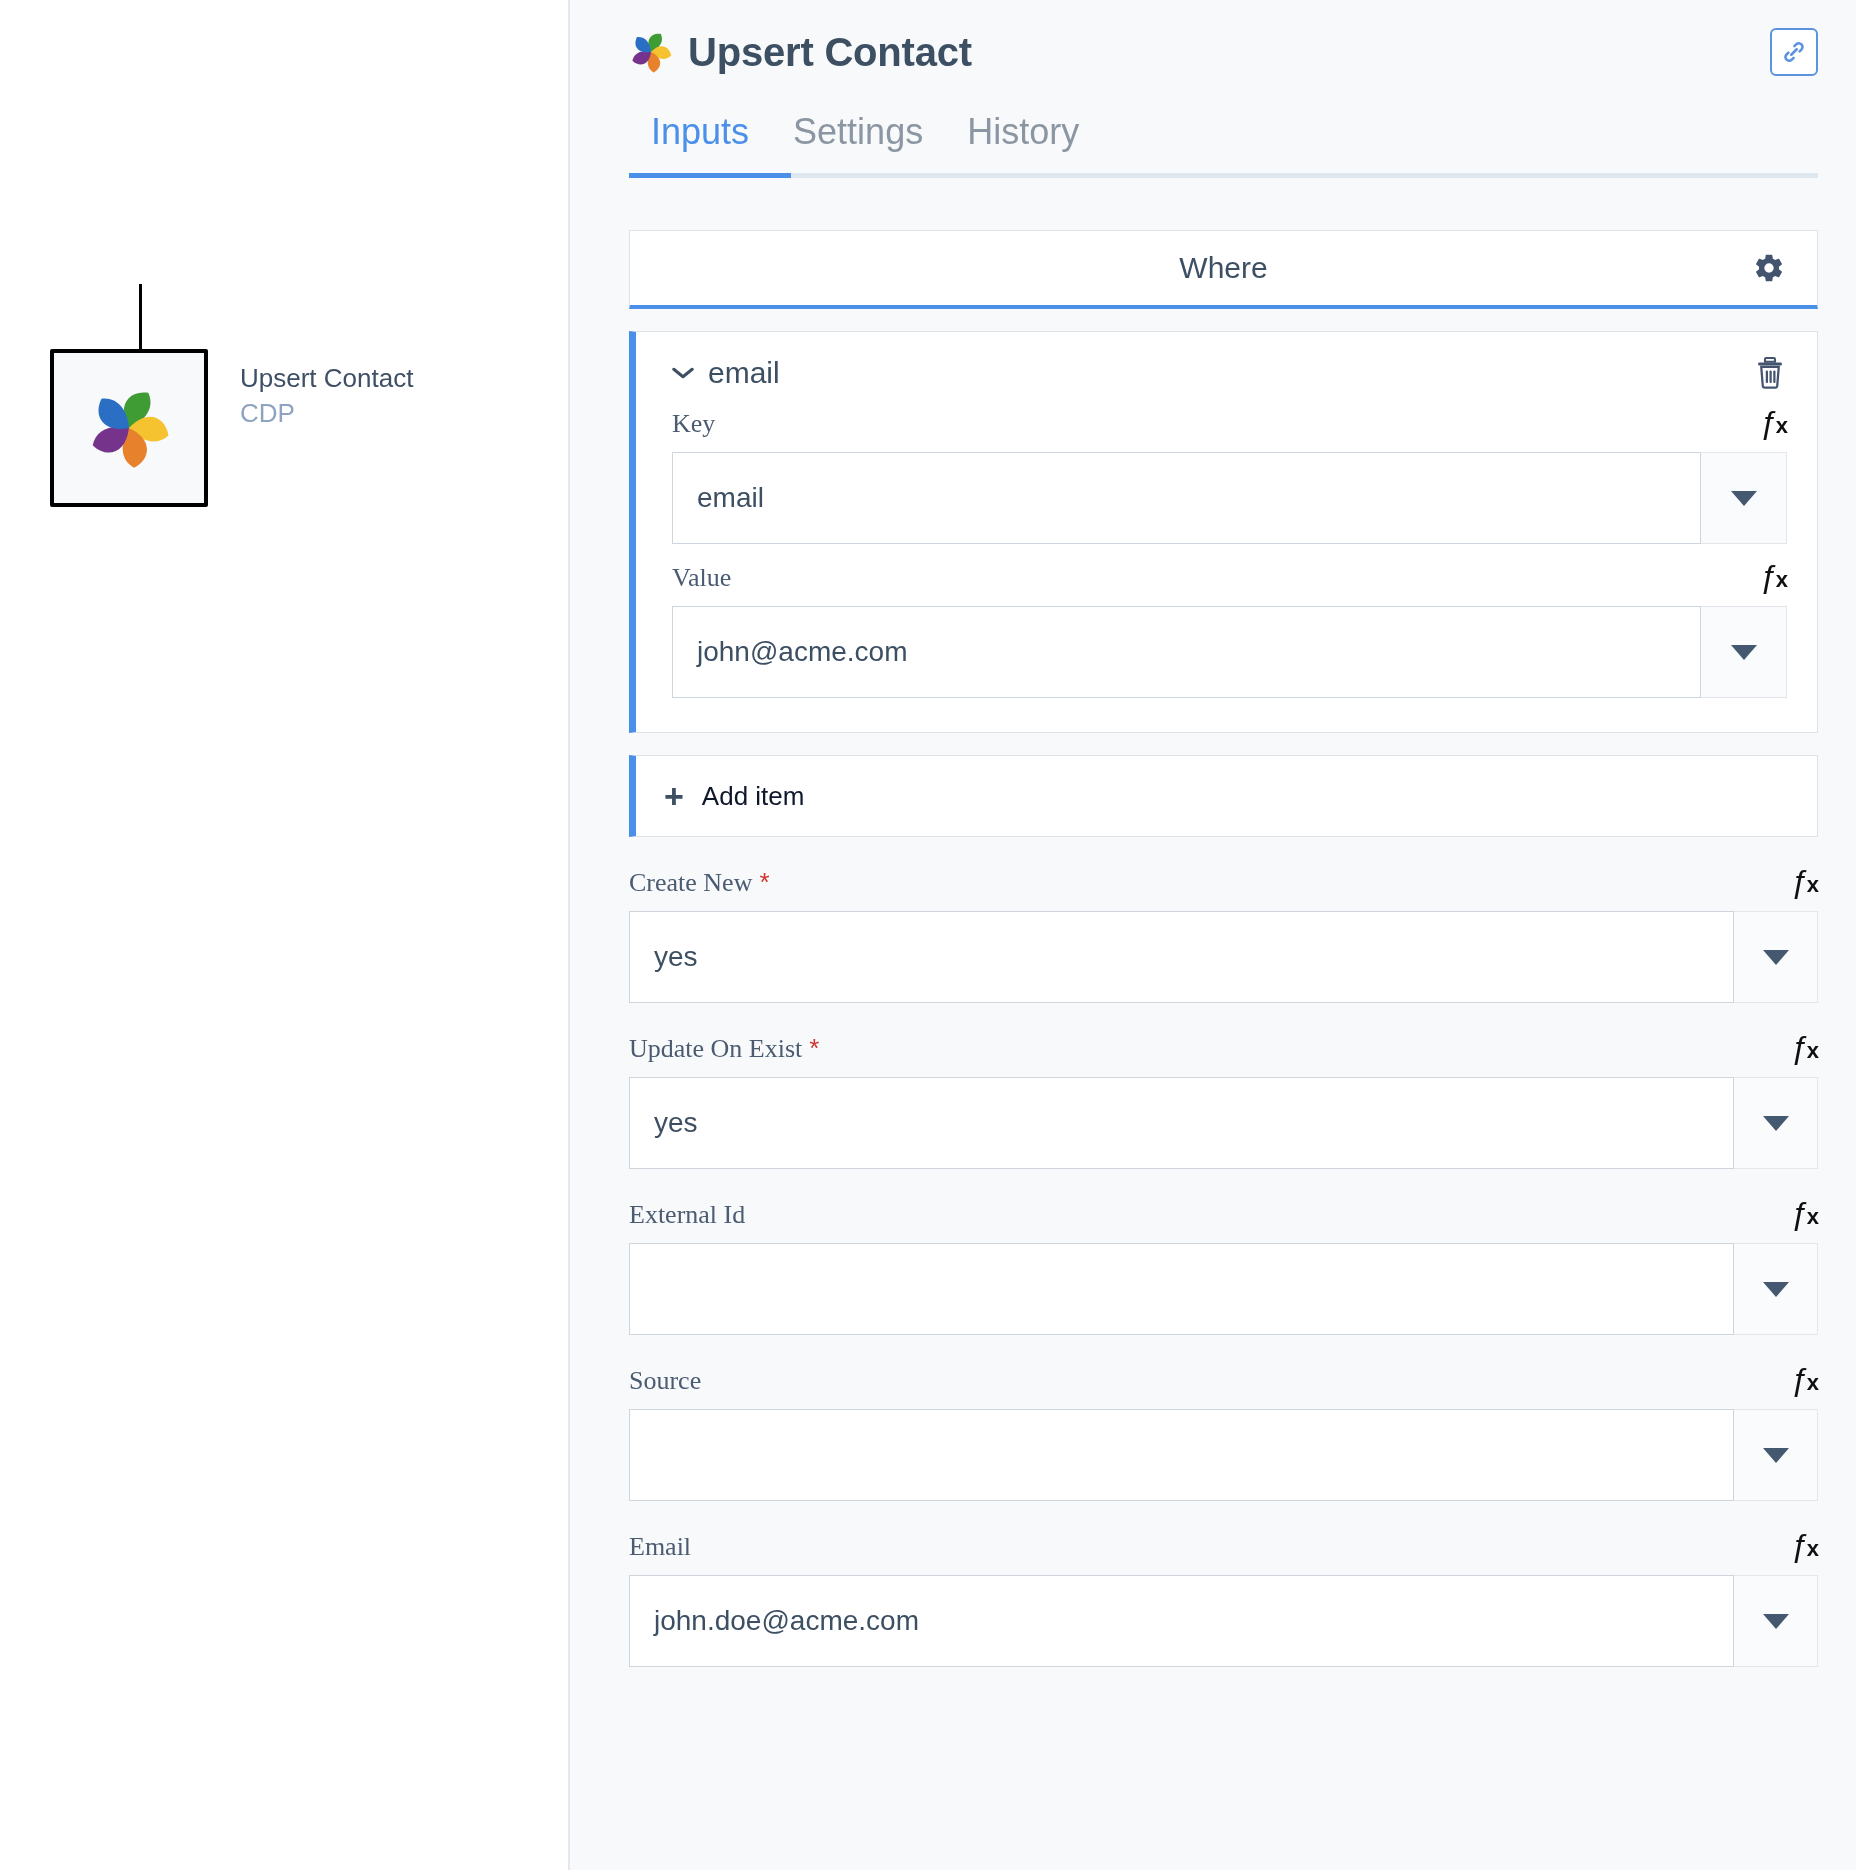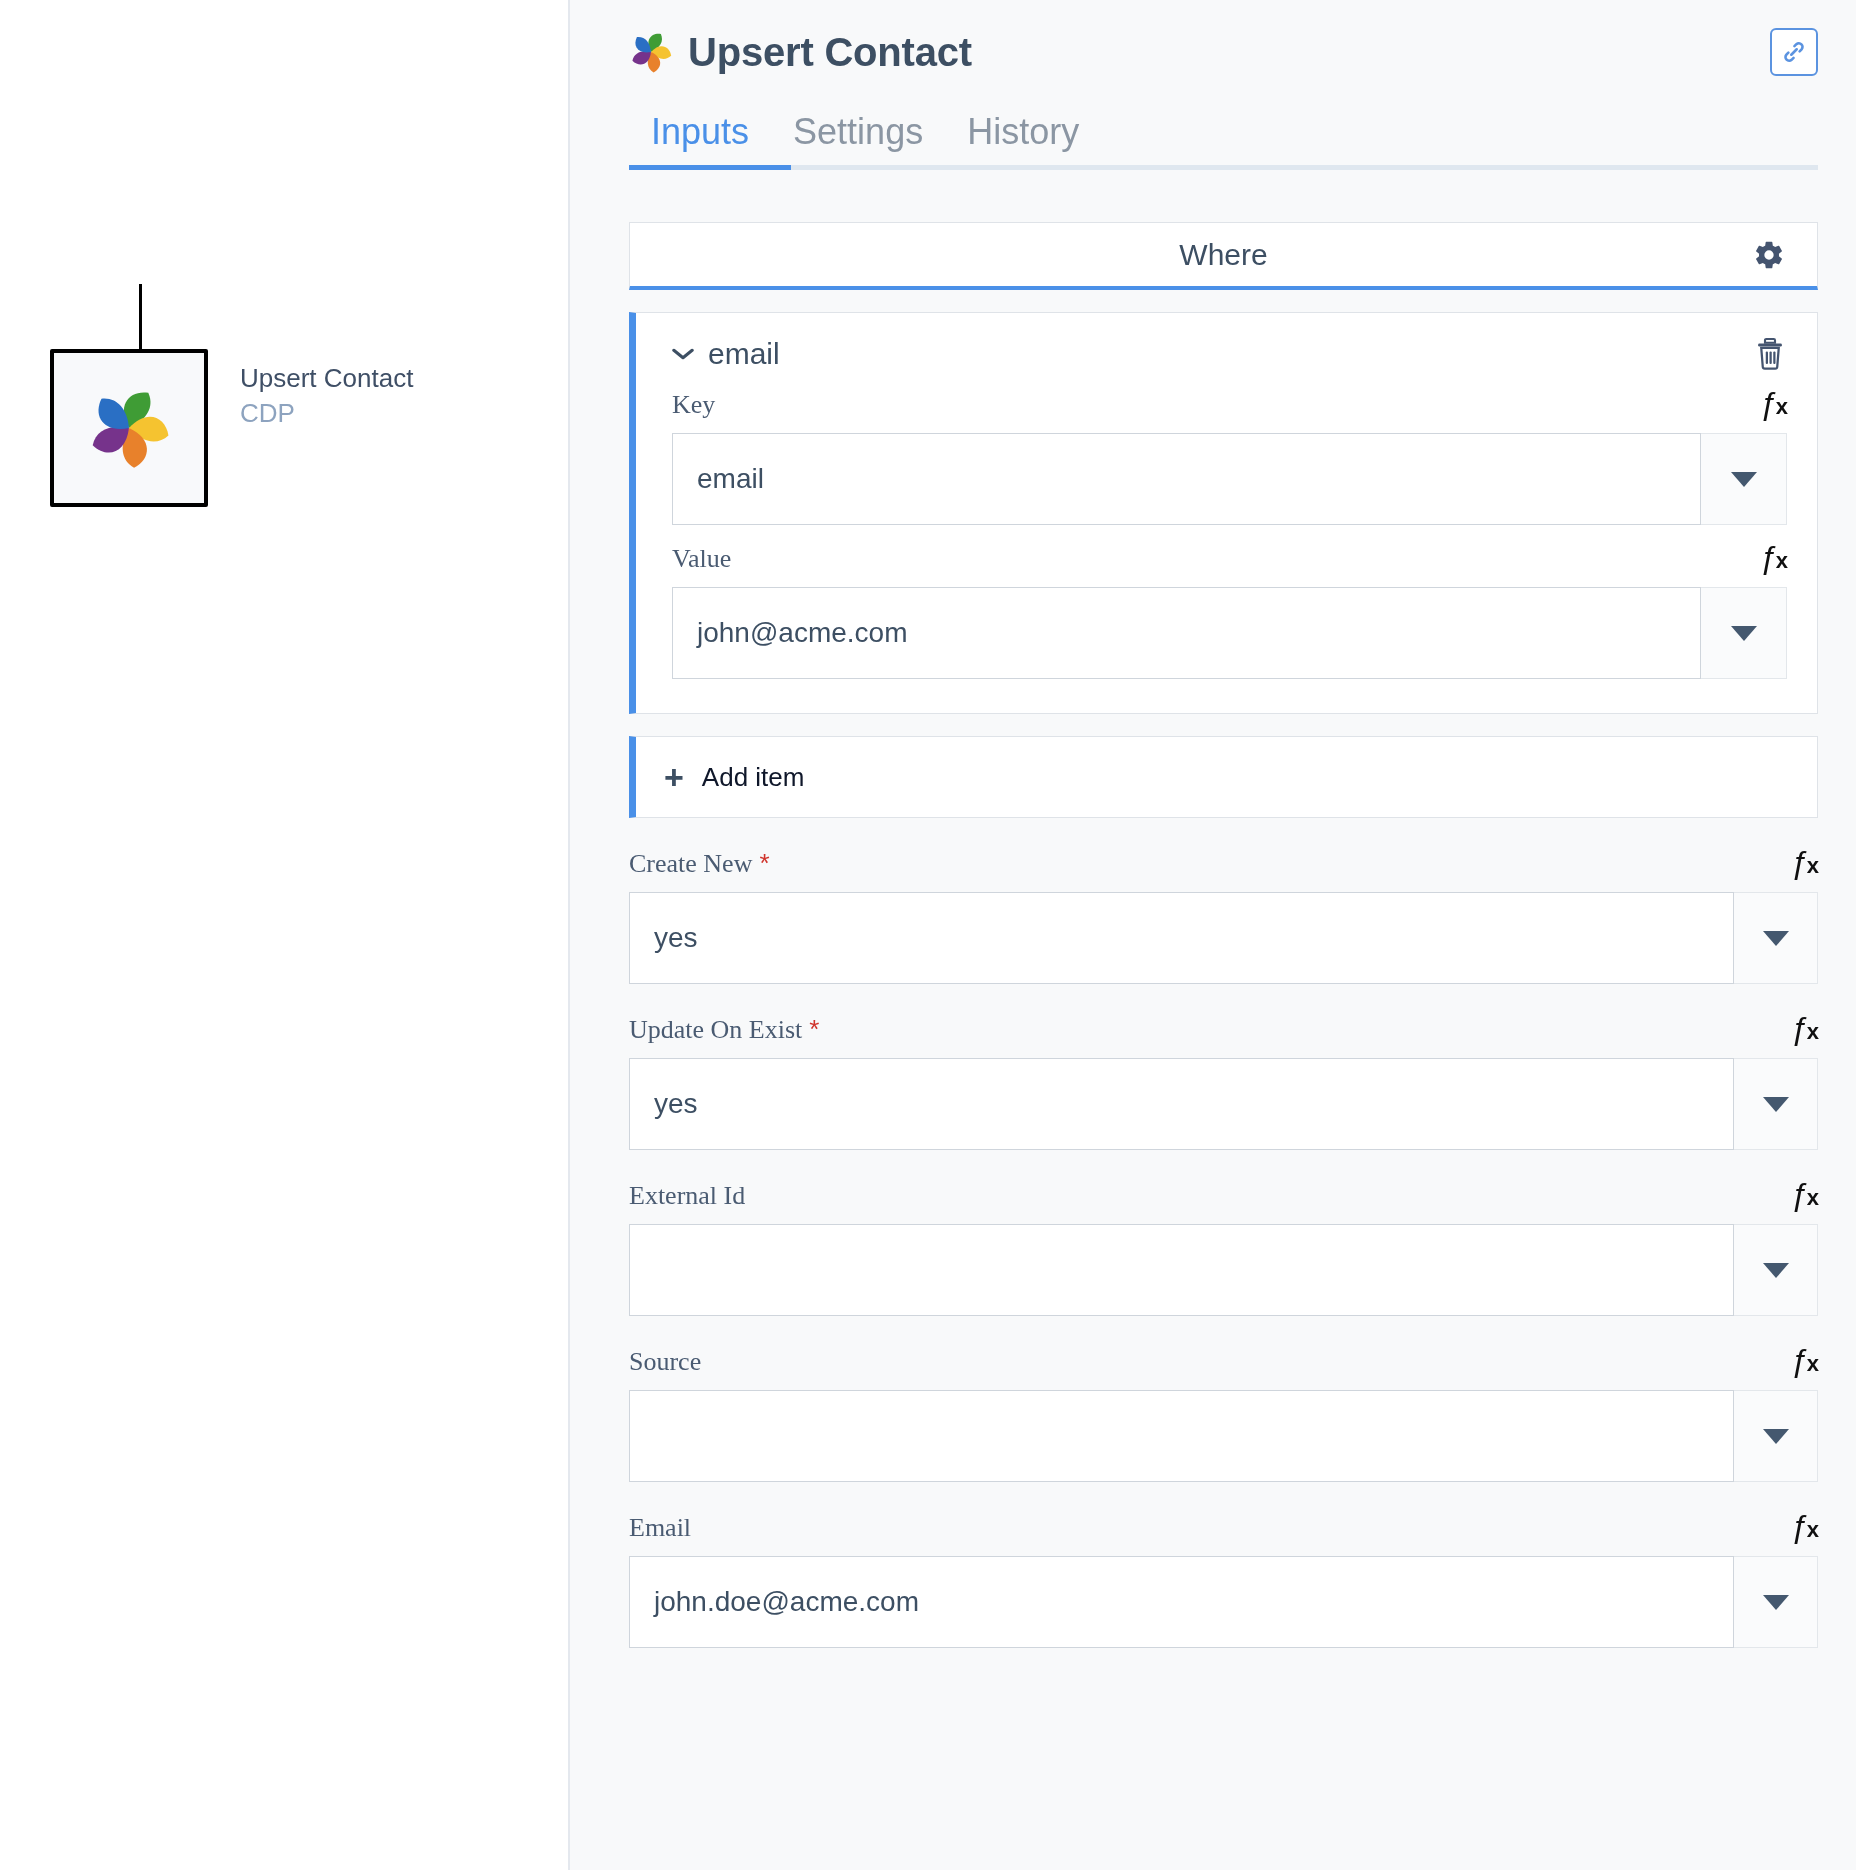--- a/index.html
+++ b/index.html
@@ -122,21 +122,21 @@
   .tabs {
     display: flex;
     align-items: flex-end;
     margin-top: 38px;
     padding-left: 19px;
     position: relative;
   }
   .tab {
     font-size: 36px;
     color: #8b96a3;
-    padding: 0 22px 20px 22px;
+    padding: 0 22px 28px 22px;
     cursor: pointer;
     line-height: 1;
   }
   .tab:first-child { padding-left: 6px; }
   .tab.active { color: #4a90e8; }
   .tabs-rail {
     position: absolute;
     left: 19px;
     right: 0;
     bottom: 0;
@@ -157,21 +157,21 @@
   .form {
     padding-left: 19px;
     padding-right: 0;
     margin-top: 52px;
   }
 
   .where-bar {
     background: #ffffff;
     border: 1px solid #dfe3e8;
     border-bottom: 4px solid #4a90e8;
-    height: 68px;
+    height: 79px;
     display: flex;
     align-items: center;
     justify-content: center;
     position: relative;
   }
   .where-label {
     font-size: 30px;
     color: #3d4f63;
   }
   .where-gear {

